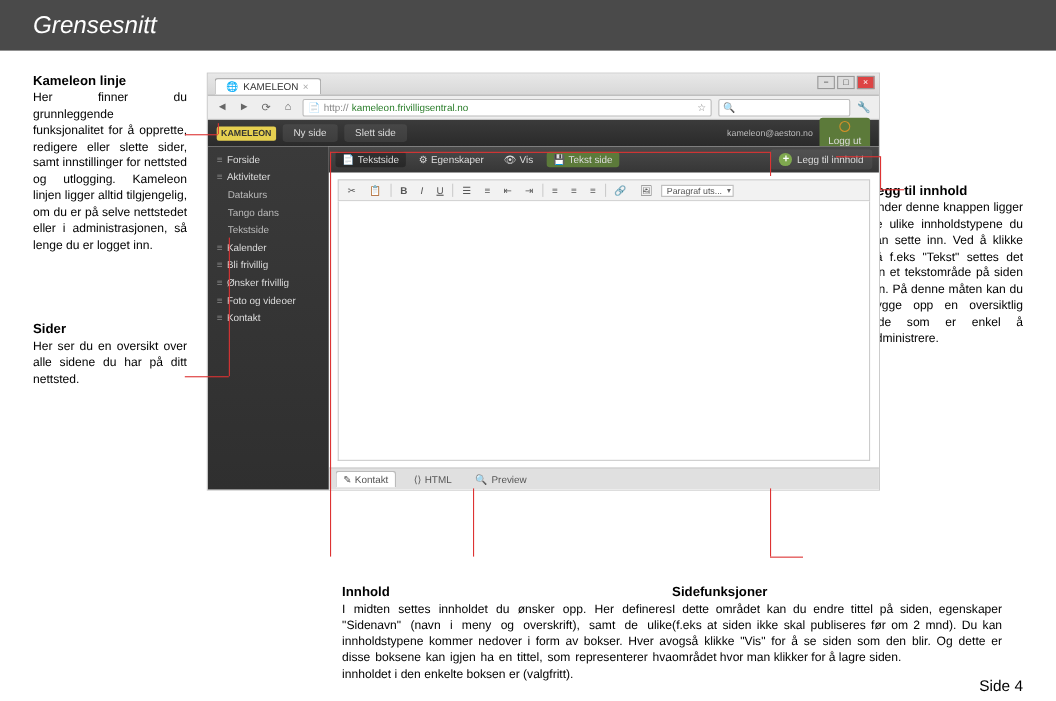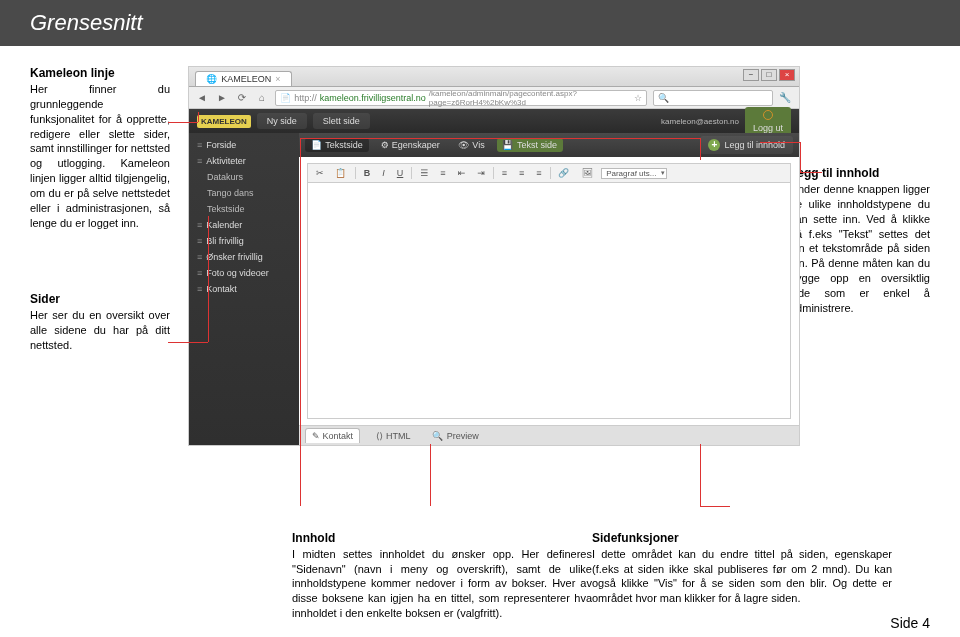--- a/index.html
+++ b/index.html
@@ -3,21 +3,21 @@
 <meta charset="utf-8">
 <style>
   * { box-sizing: border-box; margin: 0; padding: 0; }
   body { width: 960px; height: 637px; font-family: Arial, Helvetica, sans-serif; background: #fff; overflow: hidden; position: relative; }
   
   .header-bar { background: #4a4a4a; color: #fff; padding: 10px 30px 10px 30px; font-size: 22px; font-style: italic; }
   .page { position: relative; width: 100%; height: calc(100% - 44px); padding: 18px 30px; }
   
   .left-col { position: absolute; left: 30px; top: 20px; width: 140px; }
   .right-col { position: absolute; right: 30px; top: 120px; width: 140px; }
-  .bottom-row { position: absolute; left: 292px; bottom: 18px; width: 600px; display: flex; }
+  .bottom-row { position: absolute; left: 311px; bottom: 18px; width: 600px; display: flex; }
   .bottom-col { flex: 1; }
   
   .block-title { font-weight: bold; font-size: 12px; margin-bottom: 2px; }
   .block-text { font-size: 11px; line-height: 1.35; text-align: justify; }
   
   .screenshot { position: absolute; left: 188px; top: 20px; width: 612px; height: 380px; border: 1px solid #ccc; background: #f4f4f4; font-size: 9px; color: #333; }
   
   
   .tabbar { height: 20px; background: linear-gradient(#e8e8e8,#d8d8d8); display: flex; align-items: flex-end; padding: 0 6px; border-bottom: 1px solid #aaa; position: relative; }
   .tab { background: #fff; border: 1px solid #aaa; border-bottom: none; border-radius: 3px 3px 0 0; padding: 2px 10px; font-size: 9px; display: flex; align-items: center; gap: 4px; }
@@ -134,21 +134,20 @@
 
     <div class="addrbar">
       <span class="nav-icon">◄</span>
       <span class="nav-icon">►</span>
       <span class="nav-icon">⟳</span>
       <span class="nav-icon">⌂</span>
       <div class="url-box">
         <span>📄</span>
         <span class="url-seg1">http://</span>
         <span class="url-seg2">kameleon.frivilligsentral.no</span>
-        <span class="url-seg3">/kameleon/adminmain/pagecontent.aspx?page=z6RorH4%2bKw%3d</span>
         <span style="flex:1"></span>
         <span class="star">☆</span>
       </div>
       <div class="search-box">
         <span>🔍</span>
       </div>
       <span class="nav-icon">🔧</span>
     </div>
 
     <div class="kameleon-bar">

